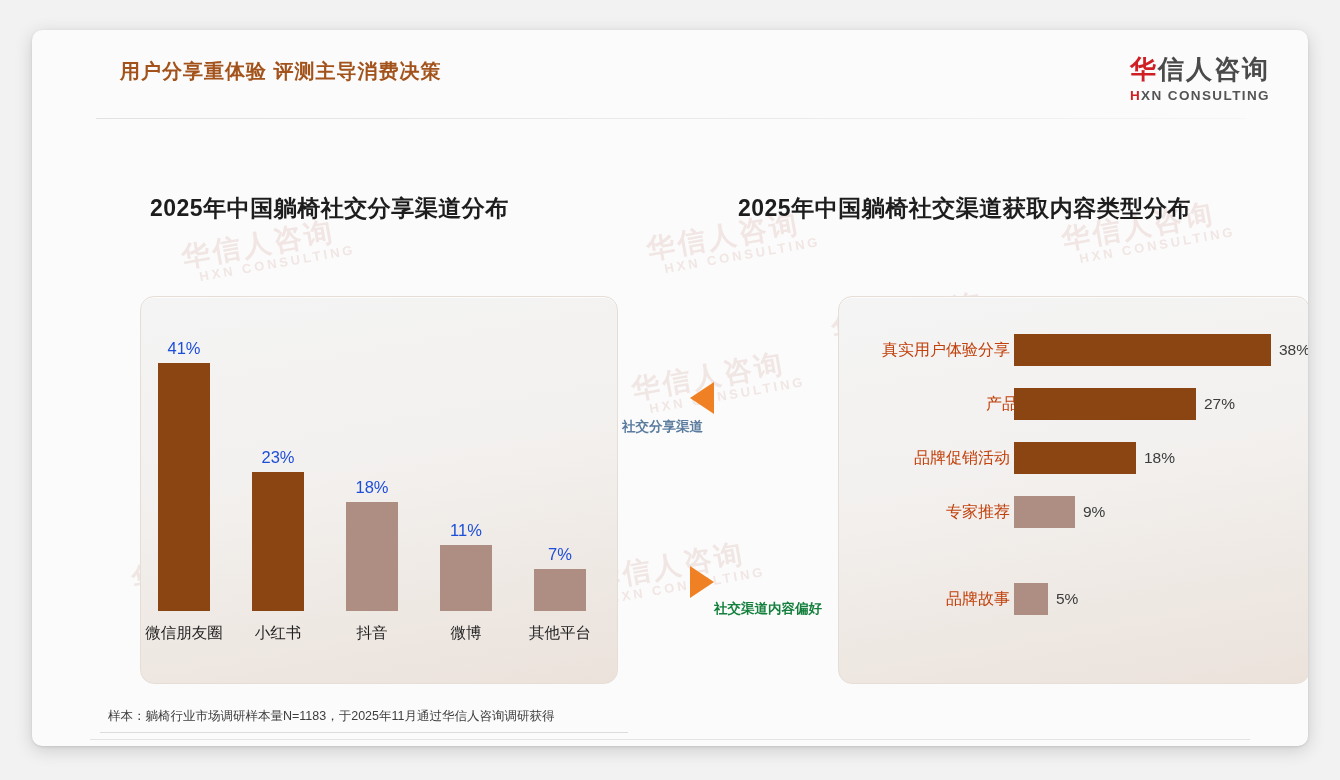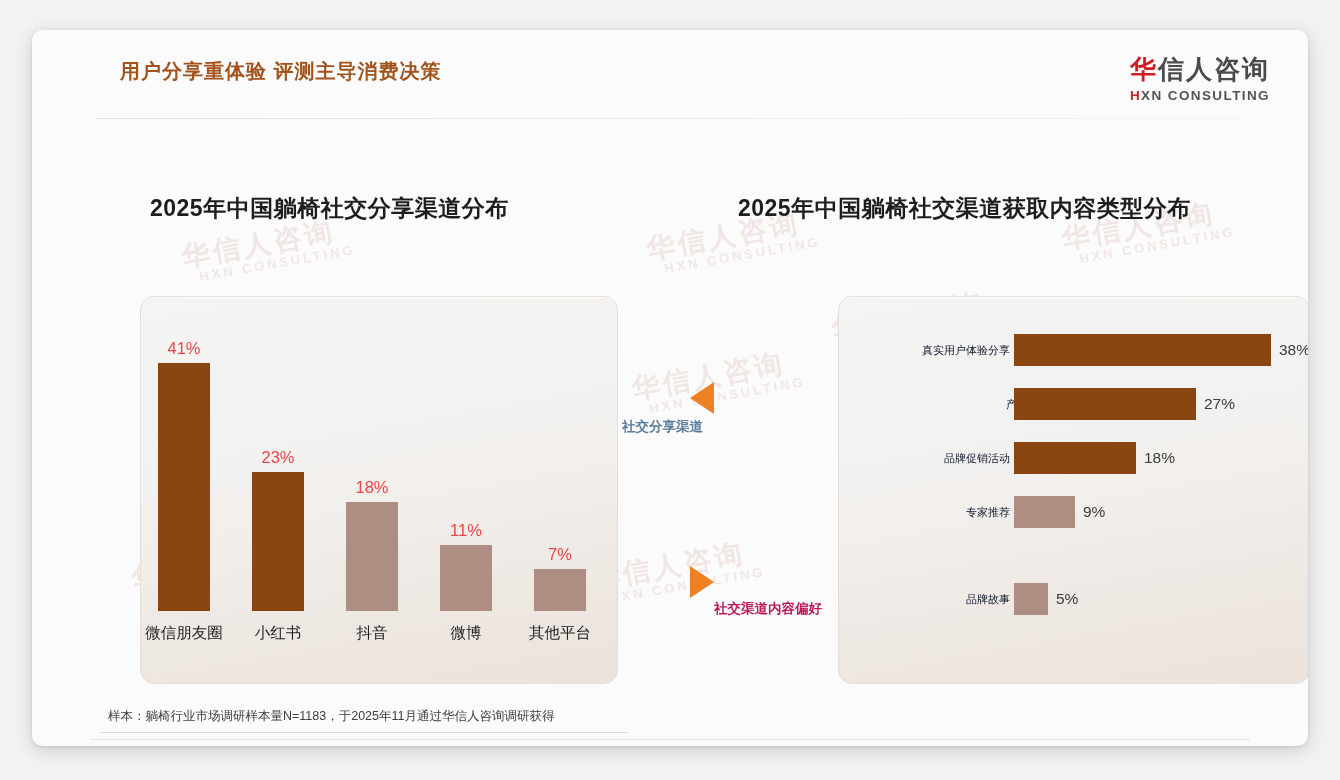--- a/index.html
+++ b/index.html
@@ -148,21 +148,21 @@
     transform: translateX(-50%);
     bottom: 71px;
     width: 52px;
     border-radius: 0;
   }
   .col-value {
     position: absolute;
     left: 50%;
     transform: translateX(-50%);
     font-size: 16.5px;
-    color: #ef4444;
+    color: #1d4ed8;
     white-space: nowrap;
   }
   .col-label {
     position: absolute;
     left: 50%;
     transform: translateX(-50%);
     bottom: 38px;
     font-size: 15.5px;
     color: #1f1f1f;
     white-space: nowrap;
@@ -181,22 +181,22 @@
     position: absolute;
     left: 0;
     width: 100%;
     height: 32px;
     display: flex;
     align-items: center;
   }
   .row-label {
     position: absolute;
     right: 298px;
-    font-size: 11px;
-    color: #0f172a;
+    font-size: 16px;
+    color: #c2410c;
     white-space: nowrap;
     text-align: right;
   }
   .row-bar {
     position: absolute;
     left: 176px;
     height: 32px;
   }
   .row-value {
     position: absolute;
@@ -368,19 +368,19 @@
         <div class="row-label">品牌故事</div>
         <div class="row-bar" style="width: 34px; background: rgb(174, 141, 130);"></div>
         <div class="row-value" style="left: 218px;">5%</div>
       </div>
     </div>
 
   <div class="tri tri-left" style="left:658px; top:352px;"></div>
   <div class="annot" id="annot-left" style="left:590px; top:388px; color:#5b7c9e;">社交分享渠道</div>
 
   <div class="tri tri-right" style="left:658px; top:536px;"></div>
-  <div class="annot" id="annot-right" style="left:682px; top:570px; color:#be185d;">社交渠道内容偏好</div>
+  <div class="annot" id="annot-right" style="left:682px; top:570px; color:#15803d;">社交渠道内容偏好</div>
 
   <div class="footnote">样本：躺椅行业市场调研样本量N=1183，于2025年11月通过华信人咨询调研获得</div>
   <div class="footnote-rule"></div>
   <div class="footer-rule"></div>
 
 </div>
 
 </body></html>

